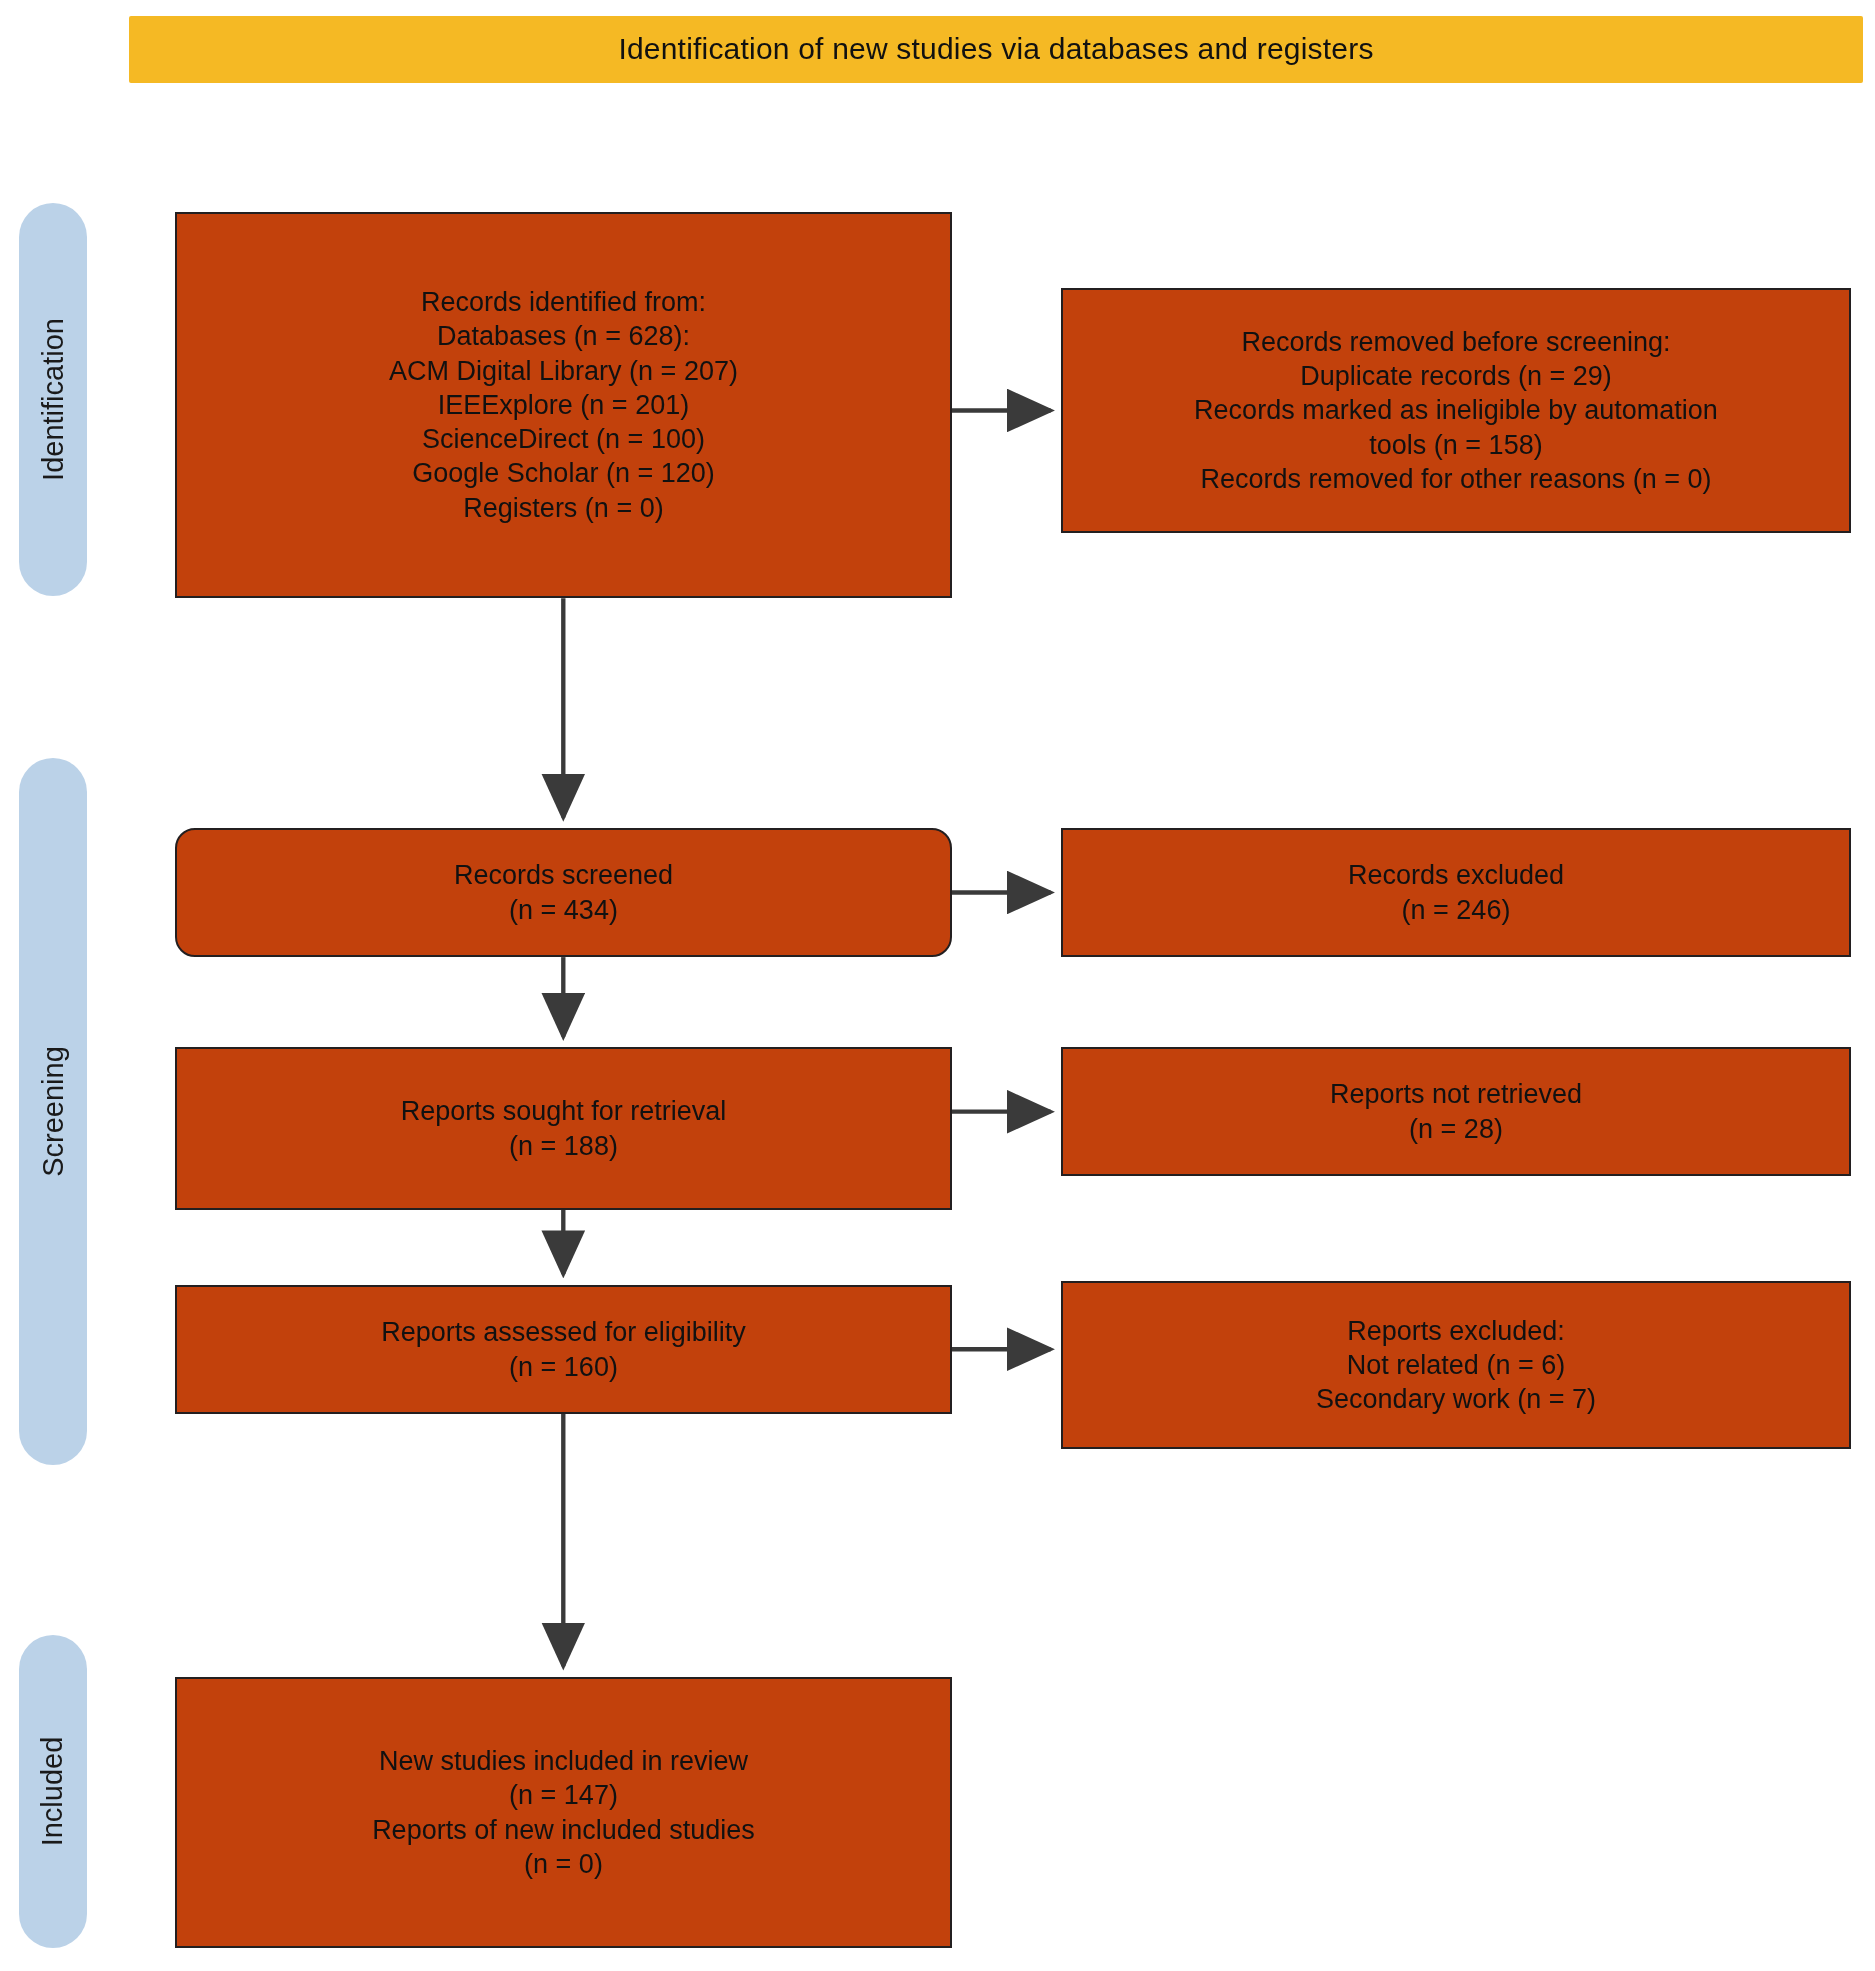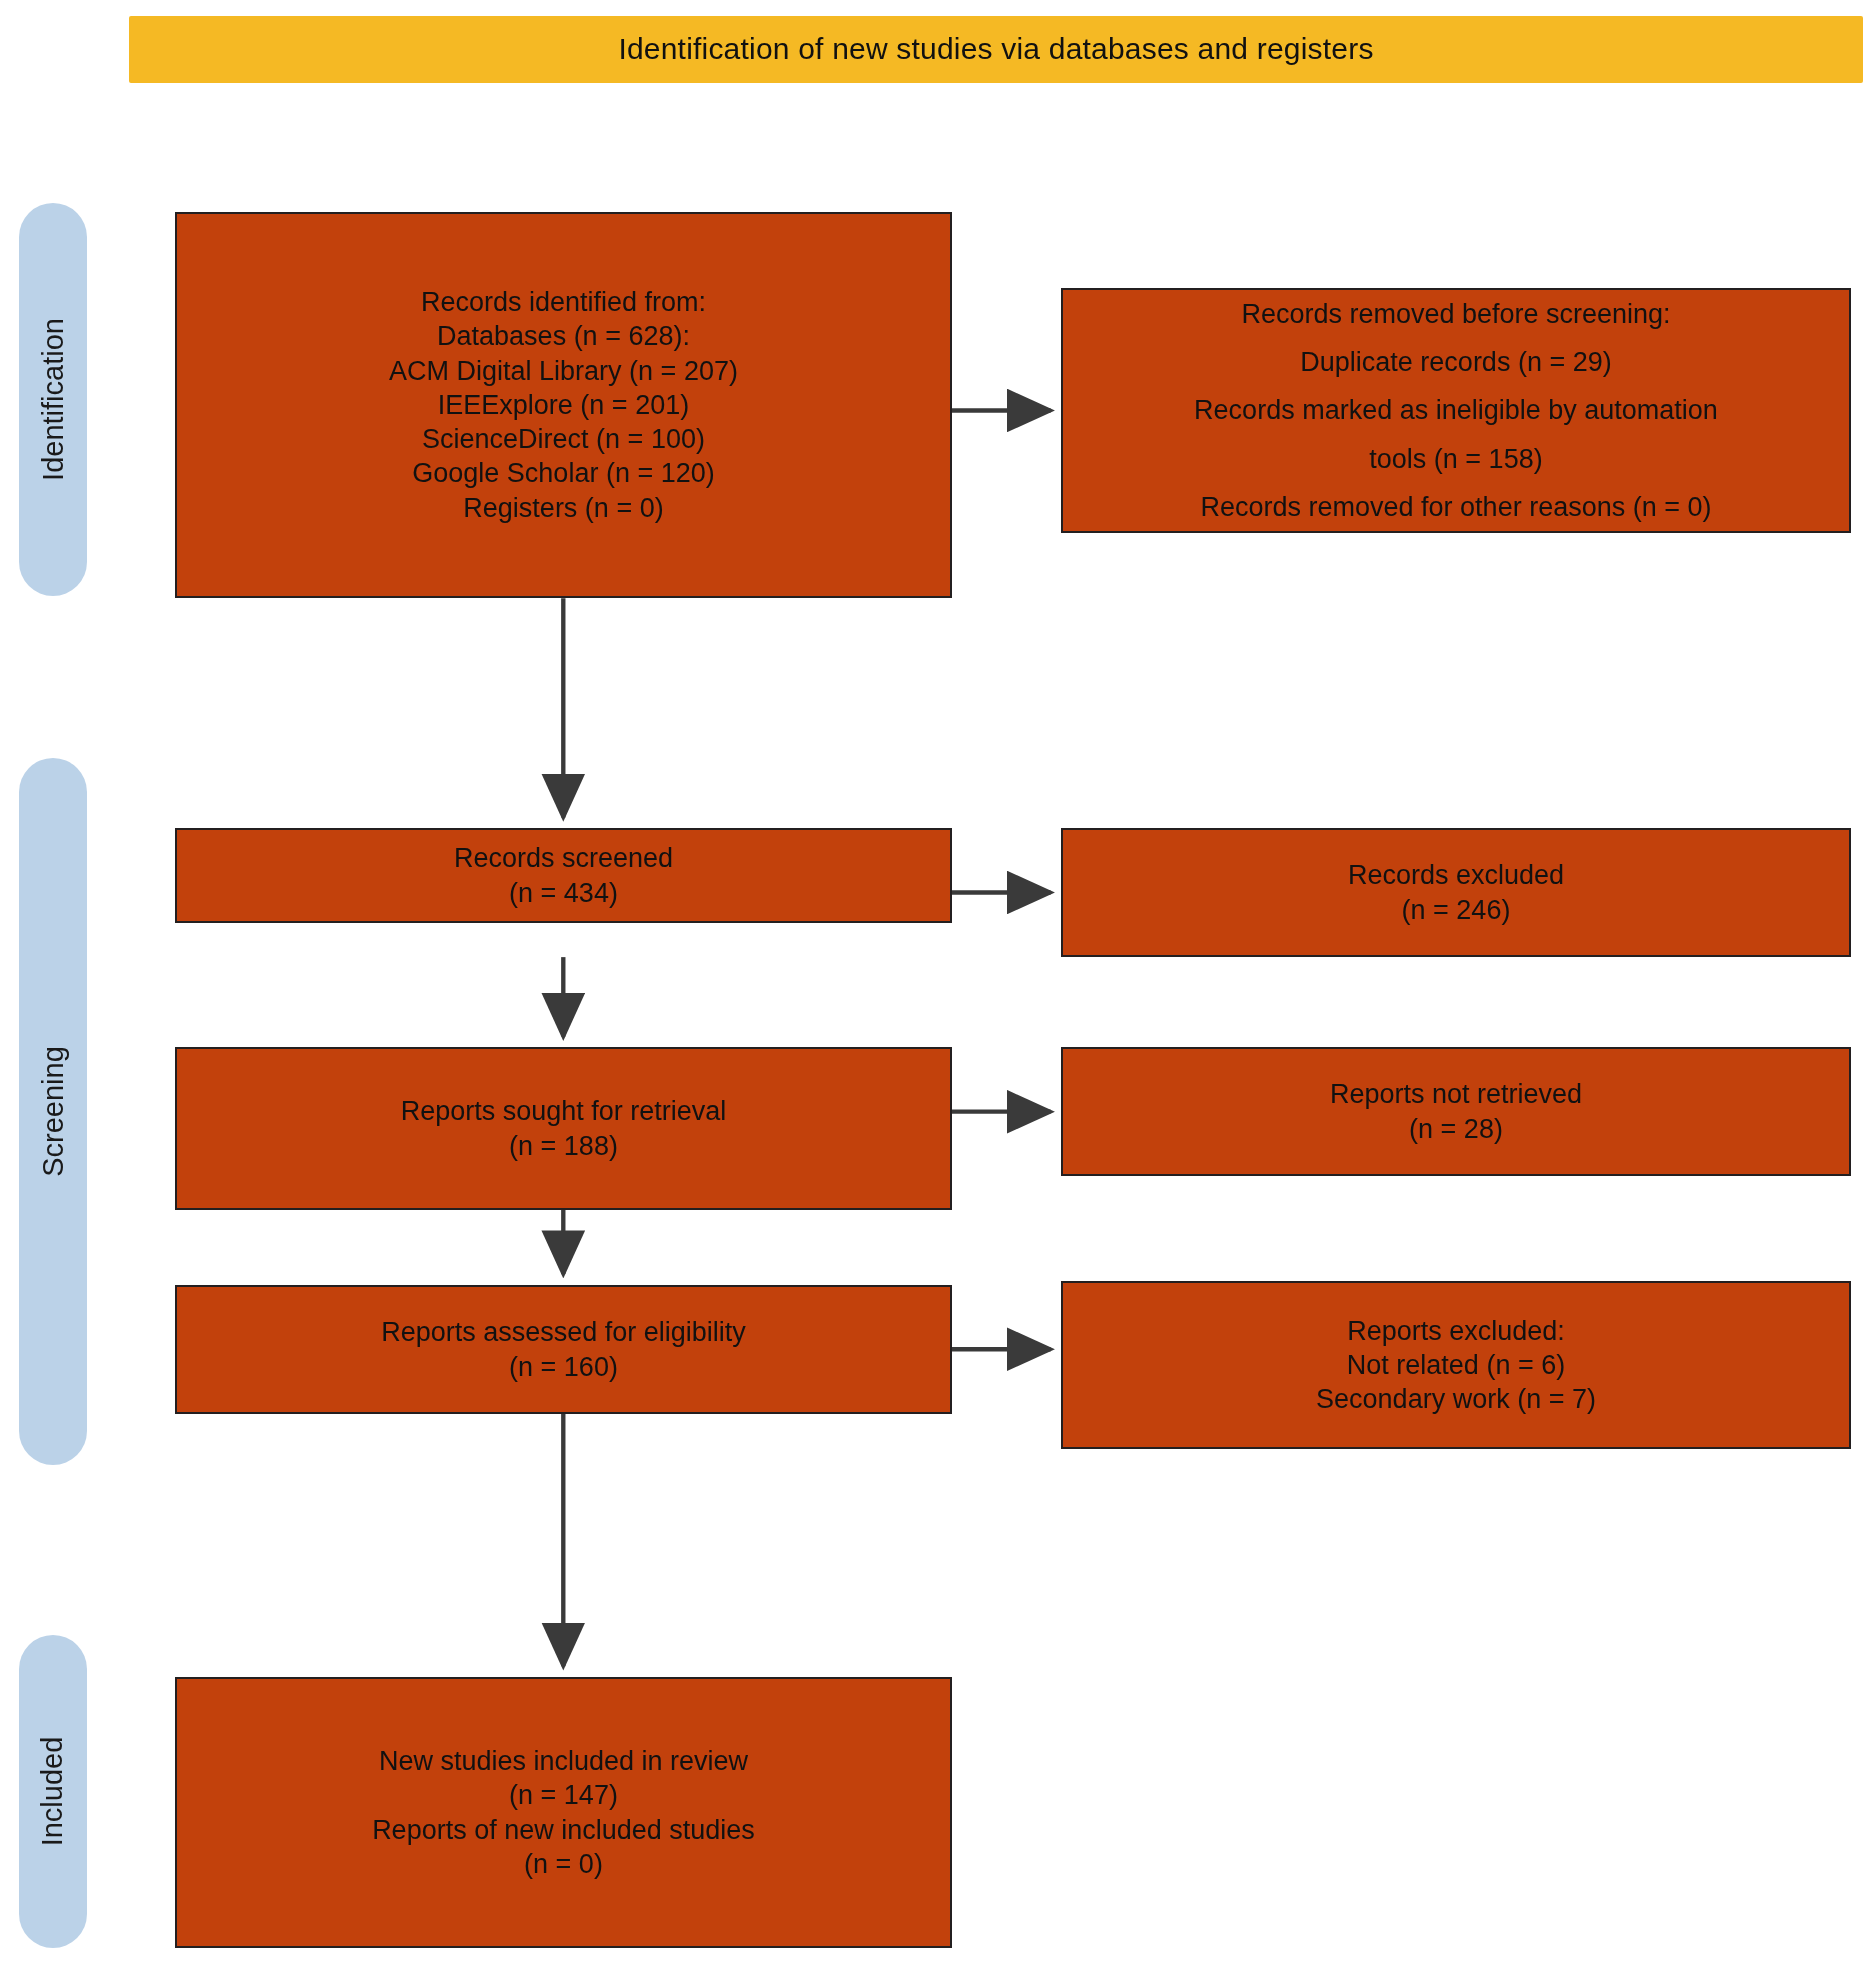--- a/index.html
+++ b/index.html
@@ -47,22 +47,22 @@
     align-items:center;justify-content:center;
     text-align:left;
     color:#111111;
     font-size:27px;
     line-height:1.27;
     padding:5.2px 10.5px;
   }
   .box .ln{display:block;white-space:nowrap;}
 
   #box-identified   {left:175px; top:212px;  width:777px; height:386px;}
-  #box-removed      {left:1061px;top:288px;  width:790px; height:245px;gap:14px;}
-  #box-screened     {left:175px; top:828px;  width:777px; height:95px;}
+  #box-removed      {left:1061px;top:288px;  width:790px; height:245px;}
+  #box-screened     {left:175px; top:828px;  width:777px; height:129px;border-radius:20px;}
   #box-excluded     {left:1061px;top:828px;  width:790px; height:129px;}
   #box-sought       {left:175px; top:1047px; width:777px; height:163px;}
   #box-notretrieved {left:1061px;top:1047px; width:790px; height:129px;}
   #box-assessed     {left:175px; top:1285px; width:777px; height:129px;}
   #box-repexcluded  {left:1061px;top:1281px; width:790px; height:168px;}
   #box-included     {left:175px; top:1677px; width:777px; height:271px;}
 
   
   #wires{position:absolute;left:0;top:0;width:1875px;height:1971px;pointer-events:none;}
 </style>

